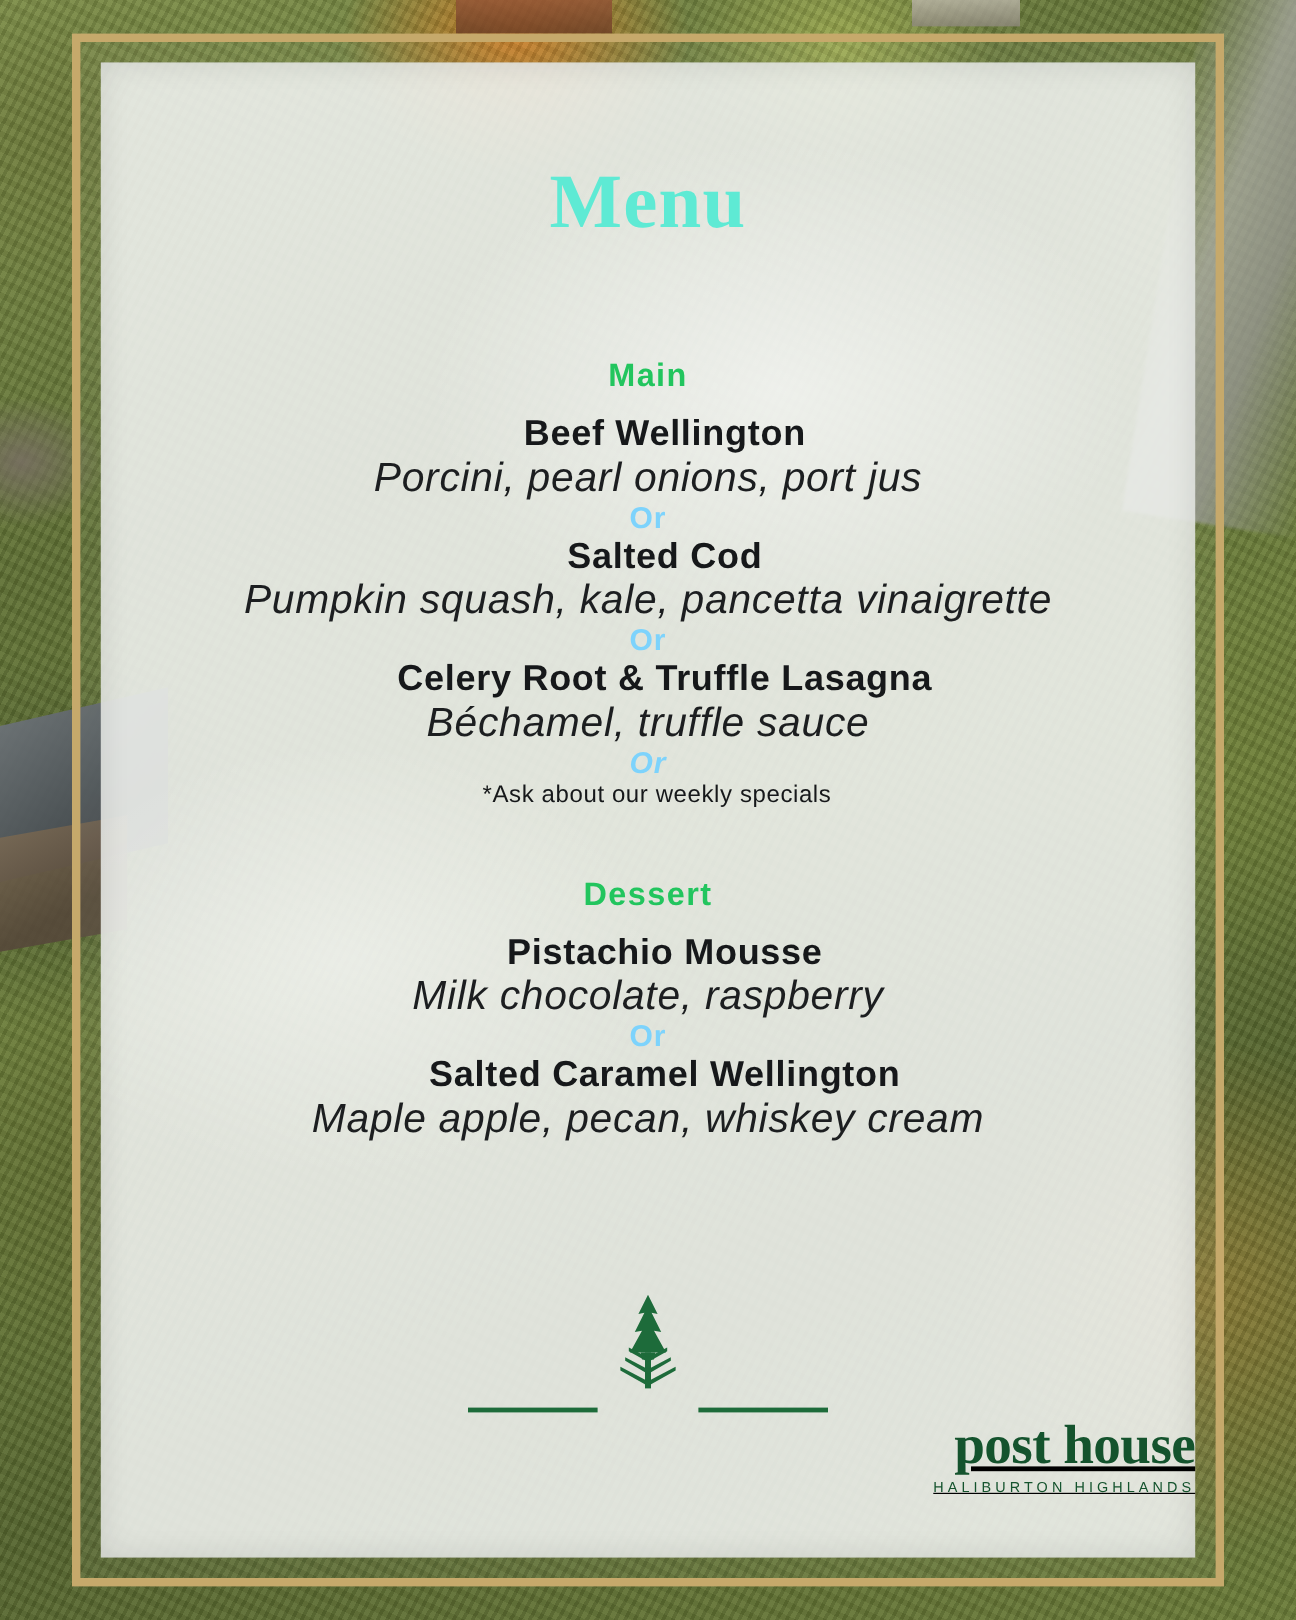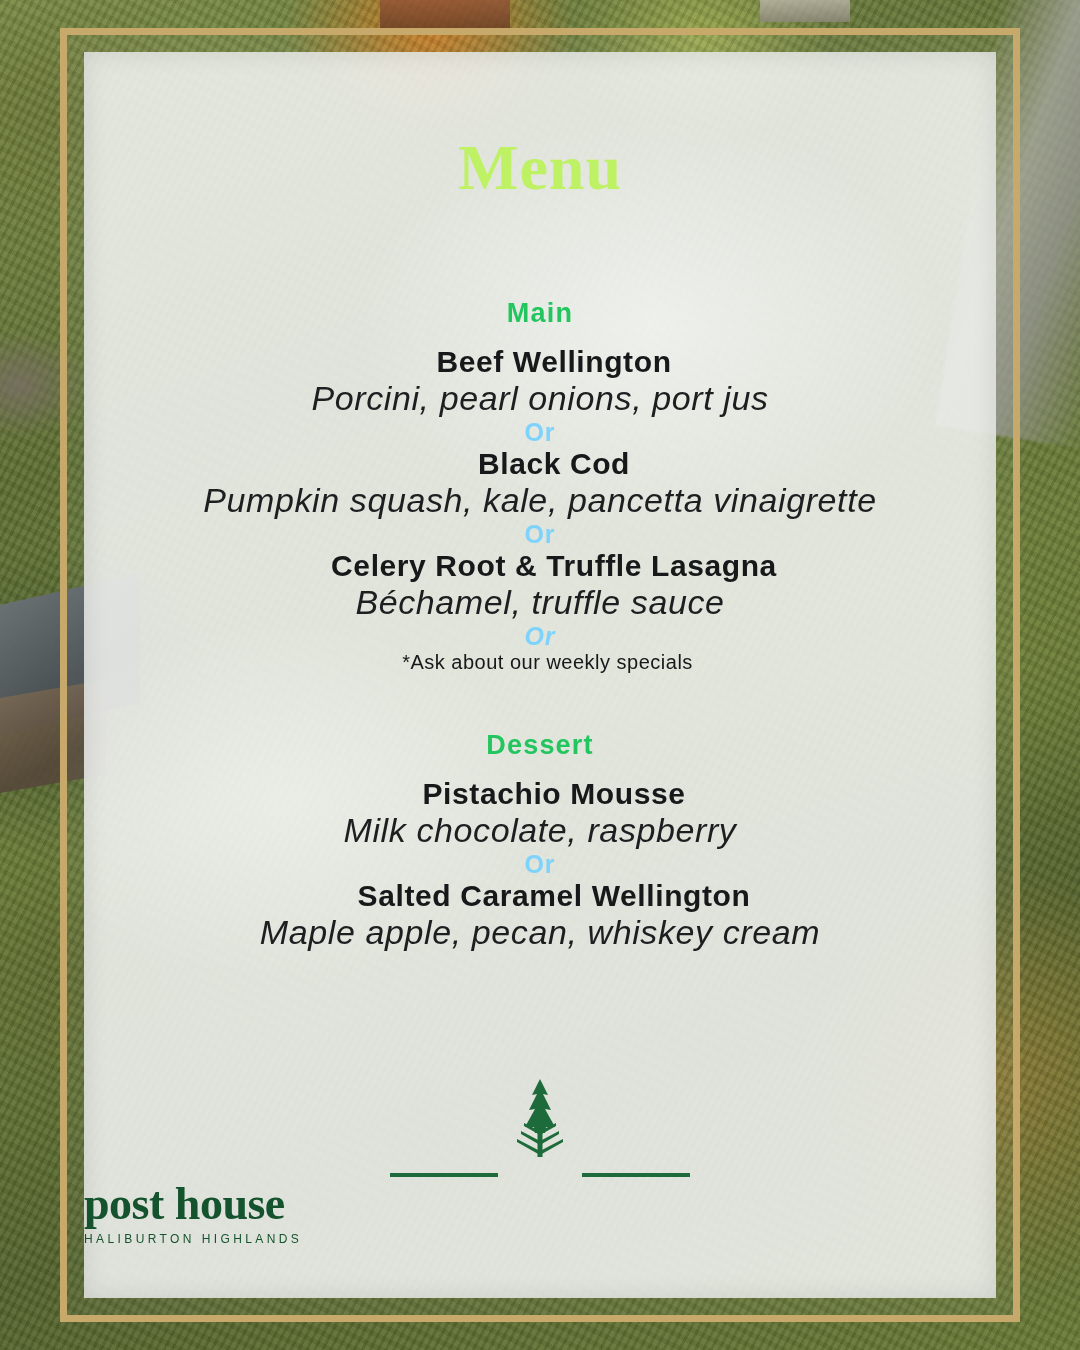--- a/index.html
+++ b/index.html
@@ -130,21 +130,21 @@
     box-sizing: border-box;
     padding: 0;
     text-align: center;
   }
 
   
   .menu-title {
     font-family: "Liberation Serif", serif;
     font-weight: bold;
     font-size: 64px;
-    color: #bef264;
+    color: #5eead4;
     letter-spacing: 1px;
     margin: 0;
     padding-top: 84px;
     line-height: 1;
   }
 
   .section-label {
     font-family: "Liberation Sans", sans-serif;
     font-weight: bold;
     font-size: 27px;
@@ -194,21 +194,22 @@
   .spacer-main-top { height: 98px; }
   .gap-md { height: 16px; }
   .gap-section { height: 56px; }
 
   
   .logo-wrap {
     position: absolute;
     left: 0;
     right: 0;
     bottom: 52px;
-    text-align: left;
+    text-align: right;
+    text-decoration: underline;
   }
   .logo-tree {
     display: block;
     margin: 0 auto;
     width: 66px;
     height: 86px;
   }
   .logo-rules {
     position: relative;
     width: 300px;
@@ -266,21 +267,21 @@
       <div class="spacer-main-top"></div>
 
       <div class="section-label">Main</div>
       <div class="gap-md"></div>
 
       <div class="dish-name">Beef Wellington</div>
       <div class="dish-desc">Porcini, pearl onions, port jus</div>
 
       <div class="or">Or</div>
 
-      <div class="dish-name">Black Cod</div>
+      <div class="dish-name">Salted Cod</div>
       <div class="dish-desc">Pumpkin squash, kale, pancetta vinaigrette</div>
 
       <div class="or">Or</div>
 
       <div class="dish-name">Celery Root &amp; Truffle Lasagna</div>
       <div class="dish-desc">Béchamel, truffle sauce</div>
 
       <div class="or italic">Or</div>
 
       <div class="note">*Ask about our weekly specials</div>

